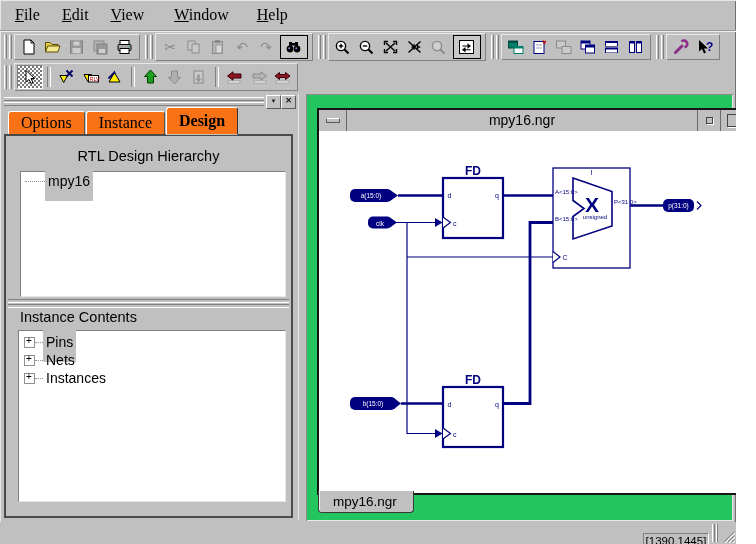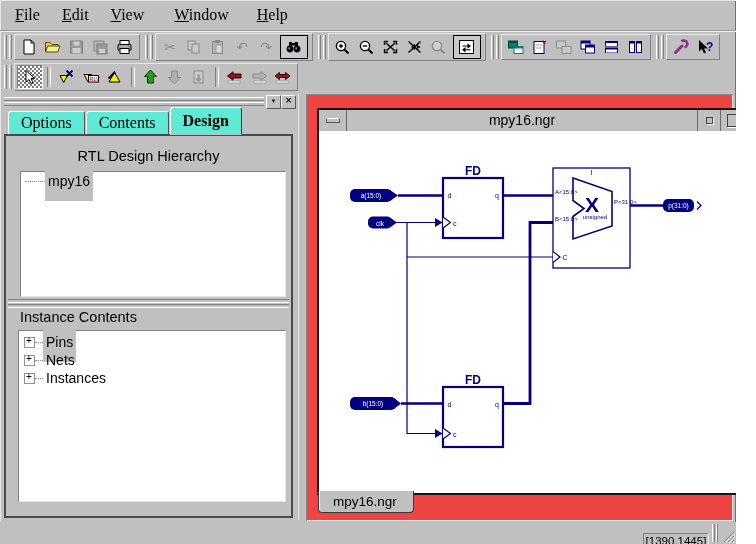--- a/index.html
+++ b/index.html
@@ -35,21 +35,21 @@
   .dock-grips{position:absolute;left:2px;right:34px;top:2px;}
   .dock-grips i{display:block;height:2px;border-top:1px solid #fff;border-bottom:1px solid #808080;margin:1px 0;}
   .dock-btn{position:absolute;top:1px;width:13px;height:12px;background:#c0c0c0;
             border:1px solid;border-color:#fff #5a5a5a #5a5a5a #fff;
             font-size:7px;line-height:10px;text-align:center;}
   .dock-btn.b1{right:17px;} .dock-btn.b2{right:2px;}
   .glyph-down::before{content:"▼";font-size:6px;color:#222;}
   .glyph-x::before{content:"✕";font-size:8px;font-weight:bold;color:#111;}
   .tabs{position:absolute;top:15px;left:6px;height:26px;display:flex;align-items:flex-end;}
   .tab{font-family:"Liberation Serif",serif;font-size:16px;height:22px;line-height:22px;
-       padding:0 12px;background:#5eead4;border:1px solid;border-color:#fff #555 #c0c0c0 #fff;
+       padding:0 12px;background:#f97316;border:1px solid;border-color:#fff #555 #c0c0c0 #fff;
        border-radius:3px 3px 0 0;margin-right:1px;position:relative;z-index:1;}
   .tab.active{font-weight:bold;height:26px;line-height:26px;border-color:#fff #333 #c0c0c0 #fff;z-index:3;}
   .frame{position:absolute;top:40px;left:2px;right:5px;bottom:2px;border:2px solid #4a4a4a;background:#c0c0c0;z-index:2;}
   .hier-title{position:absolute;top:12px;left:0;right:0;text-align:center;font-size:14.5px;}
   .whitebox{position:absolute;background:#fff;border:1px solid;border-color:#808080 #e8e8e8 #e8e8e8 #808080;}
   .hier-list{top:35px;left:14px;width:264px;height:124px;}
   .tree-row{height:18px;display:flex;align-items:center;font-size:14px;}
   .connector{border-top:1px dotted #909090;height:0;}
   .c1{width:20px;margin-left:4px;} .c2{width:8px;}
   .sel{background:#c0c0c0;padding:12px 3px;}
@@ -57,21 +57,21 @@
   .expander{width:9px;height:9px;border:1px solid #909090;background:#fff;margin-left:5px;
             position:relative;flex:none;}
   .expander::before{content:"+";position:absolute;left:1px;top:-3px;font-size:10px;line-height:12px;color:#000;}
   .divider{position:absolute;left:2px;right:2px;height:2px;border-top:1px solid #808080;border-bottom:1px solid #fff;}
   .ic-title{position:absolute;top:173px;left:14px;font-size:14.5px;}
   .ic-tree{top:194px;left:12px;width:266px;height:168px;padding-top:2px;}
   
   .splitter{position:absolute;left:298px;top:94px;width:7px;height:426px;
             border-left:1px solid #e8e8e8;border-right:1px solid #808080;}
   
-  .mdi{position:absolute;left:306px;top:94px;right:3px;bottom:23px;background:#ef4444;
+  .mdi{position:absolute;left:306px;top:94px;right:3px;bottom:23px;background:#22c55e;
        box-shadow:inset 1px 1px 0 #8a8a8a, inset -1px -1px 0 #e8e8e8;}
   .child{position:absolute;left:11px;top:14px;width:428px;height:383px;border:2px solid #141414;background:#c0c0c0;}
   .ctitle{height:21px;display:flex;align-items:stretch;background:#c0c0c0;}
   .cmenu{width:27px;border-right:1px solid #6a6a6a;display:flex;align-items:center;justify-content:center;}
   .cmenu .dash{width:12px;height:3px;background:#c0c0c0;border:1px solid #5a5a5a;border-top-color:#fff;}
   .ctext{flex:1;text-align:center;line-height:21px;font-size:14px;}
   .cbtn{display:flex;align-items:center;justify-content:center;border-left:1px solid #6a6a6a;}
   .cmin{width:22px;} .cmax{width:26px;}
   .sq-small{width:5px;height:5px;border:1px solid #444;background:#c0c0c0;box-shadow:1px 1px 0 #fff;}
   .sq-big{width:13px;height:11px;border:1px solid #444;background:#c0c0c0;box-shadow:1px 1px 0 #fff;}
@@ -378,21 +378,21 @@
   <div class="dock">
     <div class="dock-grips">
         <i></i>
         <i></i>
       </div>
     <span class="dock-btn b1 glyph-down"><span></span></span>
     <span class="dock-btn b2 glyph-x"><span></span></span>
 
     <div class="tabs">
       <span class="tab">Options</span>
-      <span class="tab">Contents</span>
+      <span class="tab">Instance</span>
       <span class="tab active">Design</span>
     </div>
 
     <div class="frame">
       <div class="hier-title">RTL Design Hierarchy</div>
 
       <div class="whitebox hier-list">
         <div class="tree-row">
           <span class="connector c1"></span>
           <span class="sel">mpy16</span>

